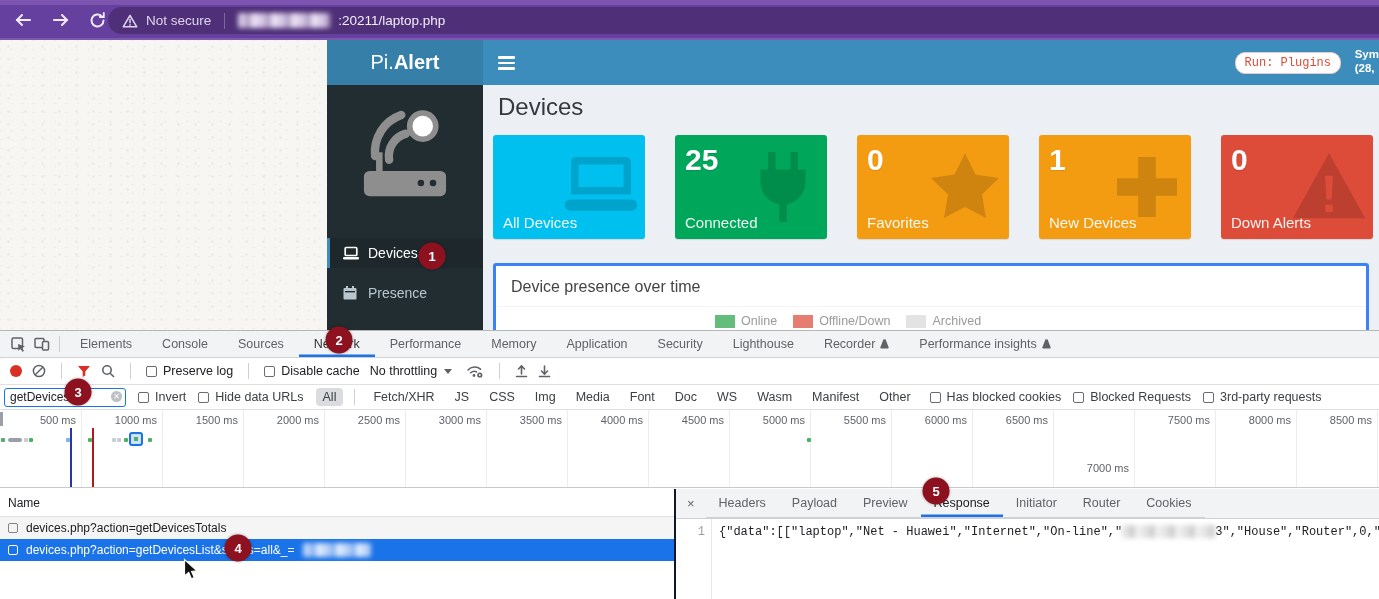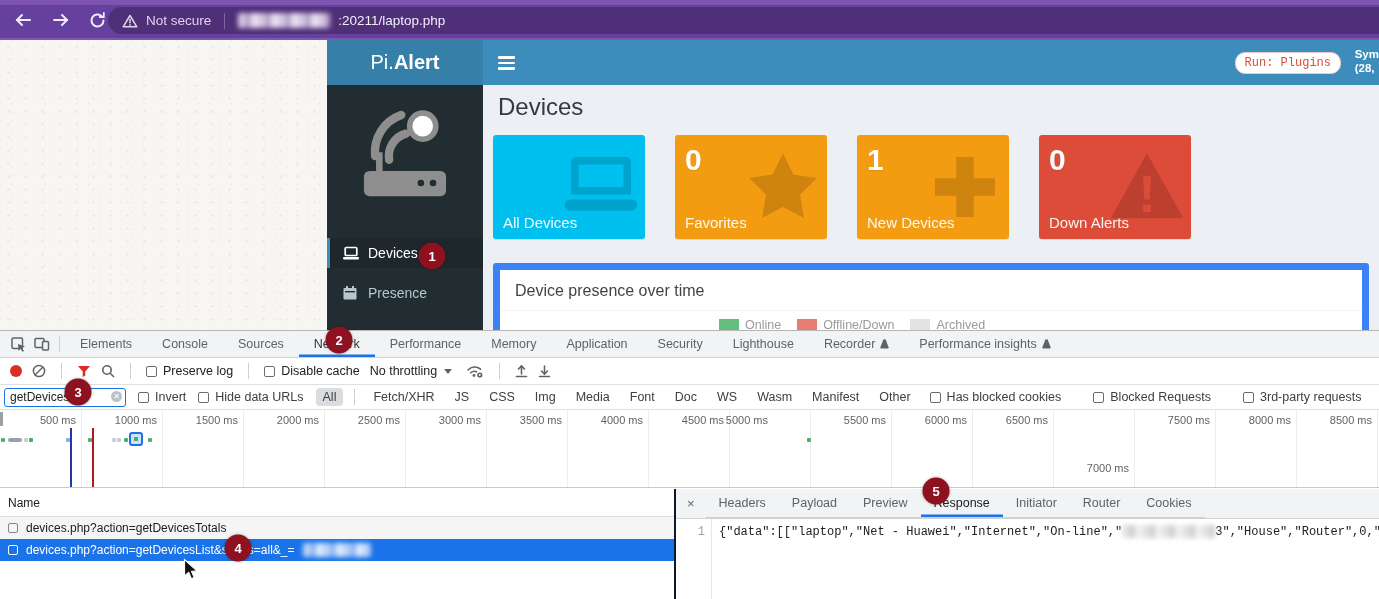--- a/index.html
+++ b/index.html
@@ -43,21 +43,21 @@
   #side-menu{position:absolute;left:0;top:153px;width:100%;}
   .side-ico{width:16px;height:14px;display:flex;align-items:center;}
 
   #content{left:483px;top:85px;width:896px;height:245px;background:#ecf0f5;overflow:hidden;}
   #page-title{position:absolute;left:15px;top:8px;font-size:24px;font-weight:400;color:#34393f;}
   #cards-row{position:absolute;left:10px;top:50px;display:flex;gap:30px;}
   .card{width:152px;height:104px;border-radius:3px;position:relative;color:#fff;box-shadow:0 1px 1px rgba(0,0,0,.1);overflow:hidden;}
   .card-num{font-size:30px;font-weight:700;margin:8px 0 0 10px;position:relative;z-index:2;text-shadow:0 1px 1px rgba(0,0,0,.1);}
   .card-label{position:absolute;left:10px;bottom:8px;font-size:15px;color:rgba(255,255,255,.92);z-index:2;}
   .card-icon{position:absolute;right:4px;top:12px;width:80px;height:80px;z-index:1;}
-  #presence-panel{position:absolute;left:10px;top:178px;width:876px;height:80px;background:#fff;border:7px solid #3b82f6;border-radius:3px 3px 0 0;}
+  #presence-panel{position:absolute;left:10px;top:178px;width:876px;height:80px;background:#fff;border:3px solid #3b82f6;border-radius:3px 3px 0 0;}
   #presence-title{font-size:16px;color:#444;padding:12px 15px 10px;border-bottom:1px solid #f4f4f4;}
   #legend-row{position:absolute;left:219px;top:48px;display:flex;align-items:center;gap:16px;}
   .lg-item{display:flex;align-items:center;gap:6px;}
   .lg-swatch{width:20px;height:13px;}
   .lg-label{font-size:12.5px;color:#9a9a9a;}
 
   
   #devtools{left:0;top:330px;width:1379px;height:269px;background:#fff;color:#202124;border-top:1px solid #b6b6b6;}
   #dt-tabbar{height:27px;background:#f1f3f4;border-bottom:1px solid #cfd1d4;display:flex;align-items:center;padding-left:6px;}
   .dt-toolico{width:24px;height:20px;display:flex;align-items:center;justify-content:center;color:#5f6368;}
@@ -74,21 +74,21 @@
   #throttle{display:flex;align-items:center;gap:7px;white-space:nowrap;}
   .caret{width:0;height:0;border-left:4px solid transparent;border-right:4px solid transparent;border-top:5px solid #5f6368;}
 
   #dt-filterbar{height:25px;background:#fff;border-bottom:1px solid #e0e0e0;display:flex;align-items:center;padding-left:4px;gap:12px;font-size:12.5px;color:#3c4043;}
   #filter-box{position:relative;width:122px;height:19px;border:1.5px solid #1a73e8;border-radius:3px;background:#fff;display:flex;align-items:center;flex:none;}
   #filter-box input{border:none;outline:none;width:100%;font-size:12px;color:#202124;padding:0 17px 0 5px;font-family:"Liberation Sans",sans-serif;background:transparent;}
   #filter-clear{position:absolute;right:3px;top:2.5px;width:11px;height:11px;border-radius:50%;background:#bdc1c6;color:#fff;font-size:8px;line-height:11px;text-align:center;}
   #filter-types{display:flex;align-items:center;gap:6px;}
   .type-pill{padding:2px 7px;border-radius:4px;white-space:nowrap;}
   .type-pill.sel{background:#dadce0;color:#3c4043;}
-  #filter-checks{display:flex;align-items:center;gap:32px;}
+  #filter-checks{display:flex;align-items:center;gap:12px;}
 
   #dt-timeline{height:78px;border-bottom:1px solid #c9c9c9;background:#fff;position:relative;overflow:hidden;}
   .tl-line{position:absolute;top:0;bottom:0;width:1px;background:#ededed;}
   .tl-label{position:absolute;top:4px;font-size:11px;color:#5f6368;transform:translateX(-100%);padding-right:5px;white-space:nowrap;}
   #tl-nub{position:absolute;left:0;top:2px;width:3px;height:14px;background:#9aa0a6;}
   .tl-vline{position:absolute;top:18px;bottom:0;width:2px;}
   .tl-dot{position:absolute;top:28px;width:4px;height:4px;border-radius:1px;}
   .tl-dot.green{background:#4db06a;}
   .tl-dot.faint{background:#c9cdd1;}
   .tl-dot.blue{background:#7fb0f0;}
@@ -215,20 +215,27 @@
 <div class="abs" id="content">
   <h1 id="page-title">Devices</h1>
   <div id="cards-row">
       <div class="card" style="background: rgb(0, 192, 239);">
         <div class="card-label">All Devices</div>
         <div class="card-icon"><svg viewBox="0 0 64 64" width="100%" height="100%">
             <g fill="rgba(0,0,0,0.15)">
               <path d="M12 8h40a4 4 0 0 1 4 4v26H8V12a4 4 0 0 1 4-4zm2 6v18h36V14z"></path>
               <rect x="3" y="42" width="58" height="9" rx="4.5"></rect>
             </g>
+          </svg></div>
+      </div>
+      <div class="card" style="background: rgb(0, 166, 90);">
+        <div class="card-num">25</div>
+        <div class="card-label">Connected</div>
+        <div class="card-icon"><svg viewBox="0 0 64 64" width="100%" height="100%">
+            <path fill="rgba(0,0,0,0.15)" d="M20 4h6v14h-6zM38 4h6v14h-6zM14 18h36v10a18 18 0 0 1-15 17.7V60h-6V45.7A18 18 0 0 1 14 28z"></path>
           </svg></div>
       </div>
       <div class="card" style="background: rgb(243, 156, 18);">
         <div class="card-num">0</div>
         <div class="card-label">Favorites</div>
         <div class="card-icon"><svg viewBox="0 0 64 64" width="100%" height="100%">
             <path fill="rgba(0,0,0,0.15)" d="M32 5l8.4 17 18.8 2.7-13.6 13.3 3.2 18.7L32 47.9l-16.8 8.8 3.2-18.7L4.8 24.7 23.6 22z"></path>
           </svg></div>
       </div>
       <div class="card" style="background: rgb(243, 156, 18);">
@@ -445,21 +452,21 @@
       <div class="tl-label" style="left: 405px;">2500 ms</div>
       <div class="tl-line" style="left: 486px;"></div>
       <div class="tl-label" style="left: 486px;">3000 ms</div>
       <div class="tl-line" style="left: 567px;"></div>
       <div class="tl-label" style="left: 567px;">3500 ms</div>
       <div class="tl-line" style="left: 648px;"></div>
       <div class="tl-label" style="left: 648px;">4000 ms</div>
       <div class="tl-line" style="left: 729px;"></div>
       <div class="tl-label" style="left: 729px;">4500 ms</div>
       <div class="tl-line" style="left: 810px;"></div>
-      <div class="tl-label" style="left: 773px; text-align: center;">5000 ms</div>
+      <div class="tl-label" style="left: 810px; text-align: center;">5000 ms</div>
       <div class="tl-line" style="left: 891px;"></div>
       <div class="tl-label" style="left: 891px;">5500 ms</div>
       <div class="tl-line" style="left: 972px;"></div>
       <div class="tl-label" style="left: 972px;">6000 ms</div>
       <div class="tl-line" style="left: 1053px;"></div>
       <div class="tl-label" style="left: 1053px;">6500 ms</div>
       <div class="tl-line" style="left: 1134px;"></div>
       <div class="tl-label" style="left: 1134px; margin-top: 48px;">7000 ms</div>
       <div class="tl-line" style="left: 1215px;"></div>
       <div class="tl-label" style="left: 1215px;">7500 ms</div>

